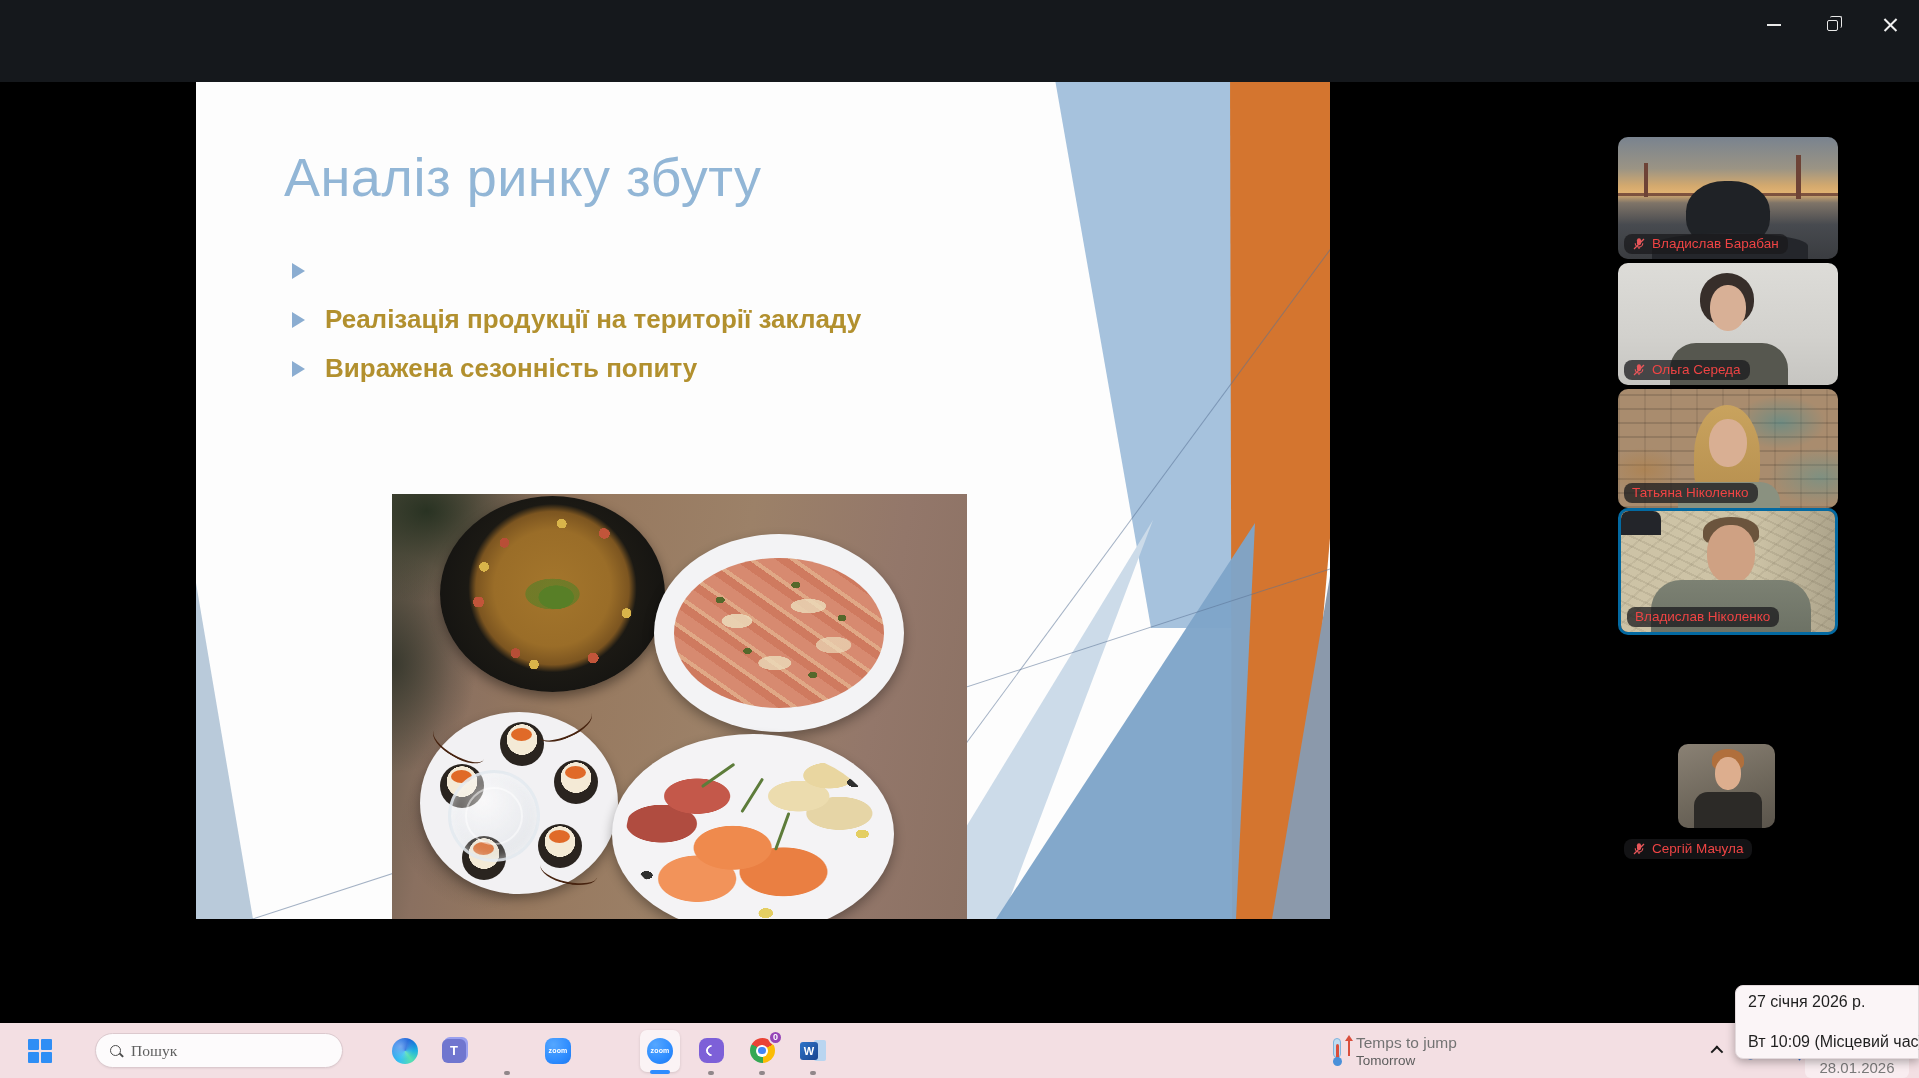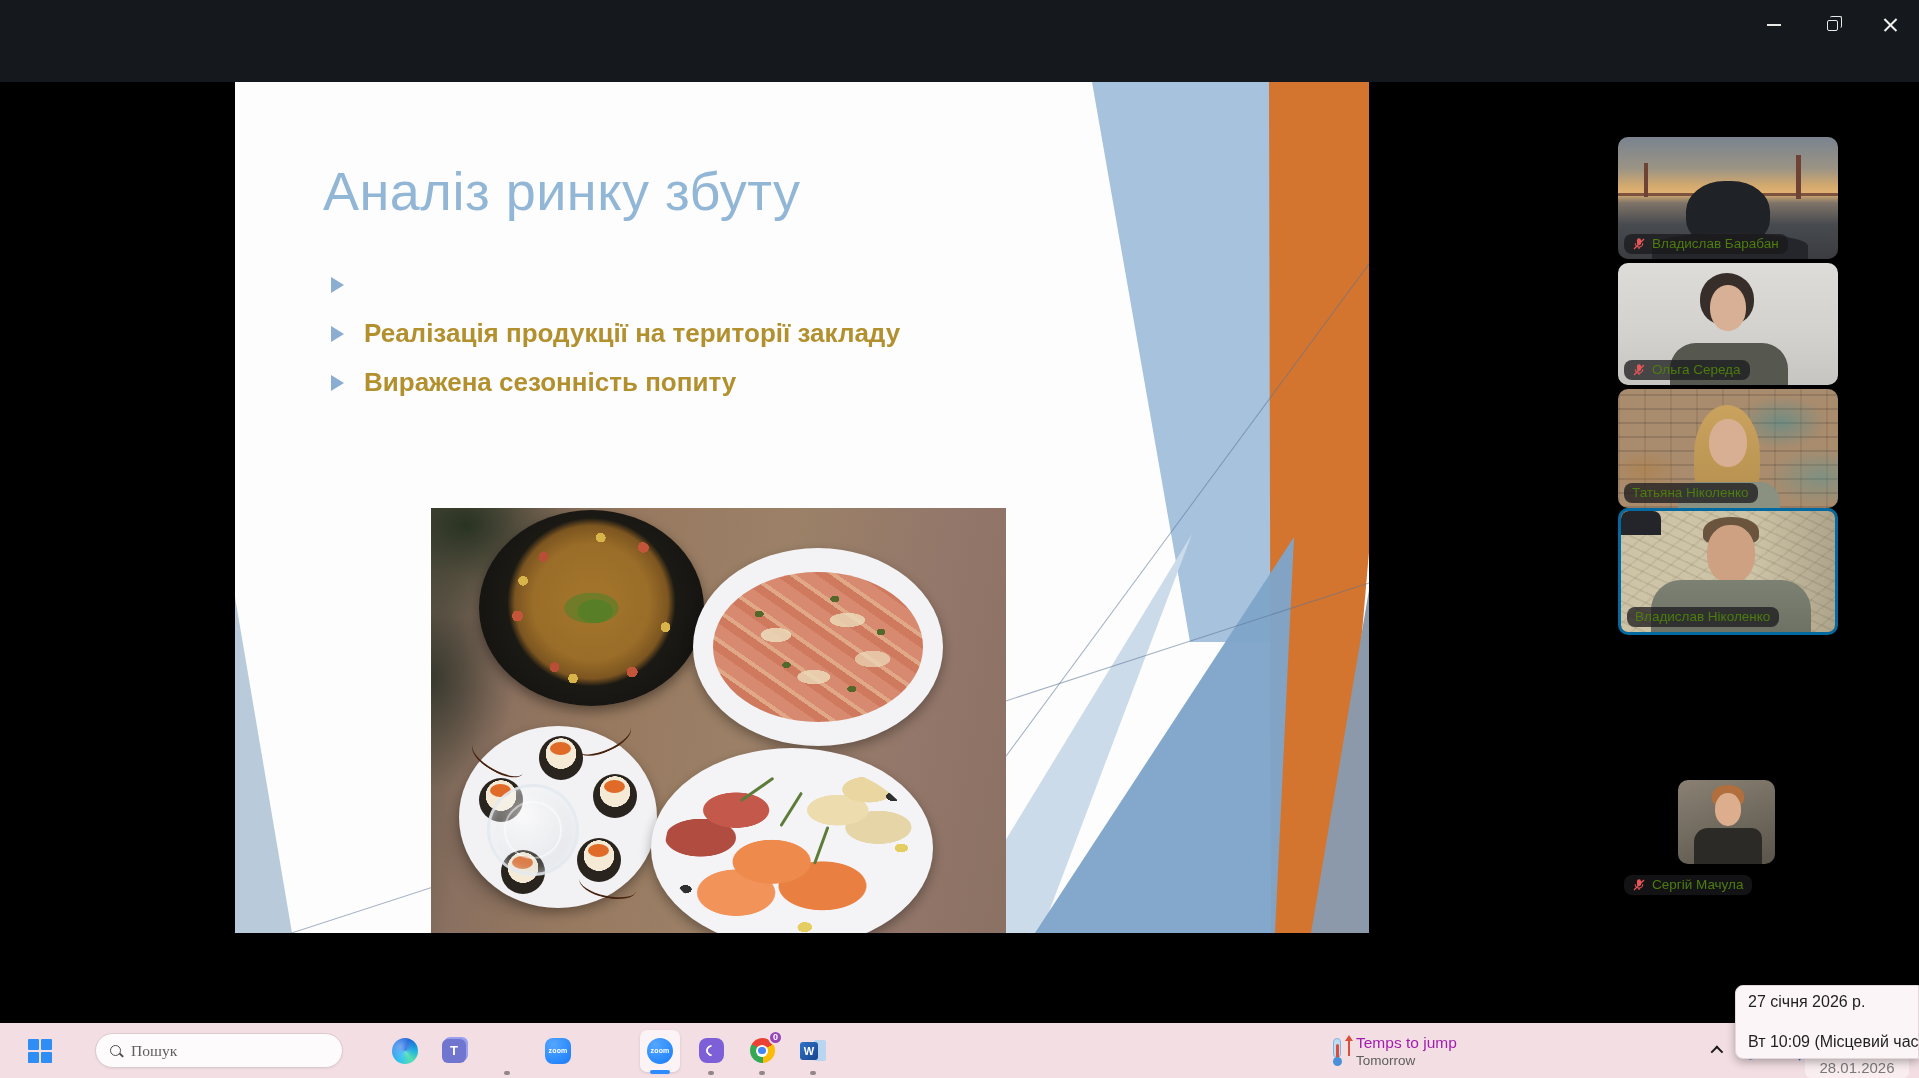--- a/index.html
+++ b/index.html
@@ -11,21 +11,21 @@
   .win-controls { position:absolute; right:0; top:0; height:50px; display:flex; align-items:center; }
   .win-btn { width:58px; height:46px; display:flex; align-items:center; justify-content:center; cursor:default; }
   .glyph-min { width:14px; height:2px; background:#e9e9e9; }
   .glyph-restore { position:relative; width:11px; height:11px; border:1.4px solid #e9e9e9; border-radius:2px; background:#15181c; }
   .glyph-restore::before { content:""; position:absolute; left:2px; top:-5px; width:11px; height:11px; border:1.4px solid #e9e9e9; border-left:none; border-bottom:none; border-radius:2px; }
   .glyph-close { position:relative; width:15px; height:15px; }
   .glyph-close::before,.glyph-close::after { content:""; position:absolute; left:-1px; top:6.5px; width:17px; height:1.8px; background:#f0f0f0; }
   .glyph-close::before { transform:rotate(45deg); } .glyph-close::after { transform:rotate(-45deg); }
 
   
-  .share-area { position:absolute; left:0; top:82px; width:1709px; height:941px; background:#000;margin-left:39px; }
+  .share-area { position:absolute; left:0; top:68px; width:1709px; height:941px; background:#000; }
   .slide { position:absolute; left:196px; top:0; width:1134px; height:851px; background:#fdfdfd; overflow:hidden; }
   .deco { position:absolute; inset:0; pointer-events:none; }
   .deco div { position:absolute; inset:0; }
   .d-band-blue   { background:#a6c2dd; clip-path:polygon(857px 0, 1034px 0, 1075px 560px, 955px 560px); }
   .d-band-orange { background:#d4752f; clip-path:polygon(1034px 0, 1134px 0, 1134px 470px, 1101px 851px, 1036px 851px); }
   .d-tri-pale    { background:#ccdbe9; clip-path:polygon(957px 452px, 714px 851px, 806px 851px); }
   .d-tri-med     { background:#7ea4c9; clip-path:polygon(1059px 455px, 800px 851px, 1040px 851px); opacity:.96; }
   .d-tri-gray    { background:#8b99ab; clip-path:polygon(1134px 508px, 1134px 851px, 1076px 851px); }
   .d-wedge-left  { background:#b9cada; clip-path:polygon(0 515px, 57px 851px, 0 851px); }
   .d-line { position:absolute; height:1px; background:rgba(90,115,150,.55); transform-origin:0 0; }
@@ -109,21 +109,21 @@
 
   
   .participants { position:absolute; left:1618px; top:0; width:222px; height:1078px; z-index:6; }
   .tile { position:absolute; left:0; width:220px; border-radius:10px; overflow:hidden; background:#111; }
   .tile.active { border:3px solid #0369a1; }
   .tile.smallwrap { background:transparent; overflow:visible; }
   .smallvid { position:absolute; top:0; border-radius:10px; overflow:hidden; }
   .a-bg,.a-extra { position:absolute; inset:0; }
   .a-hair,.a-face,.a-body { position:absolute; }
   .pl-label { position:absolute; left:6px; bottom:5px; display:flex; align-items:center; gap:6px;
-    background:rgba(25,25,28,.75); border-radius:8px; padding:2px 9px 3px 8px; color:#4d7c0f; font-size:13.5px; white-space:nowrap; }
+    background:rgba(25,25,28,.75); border-radius:8px; padding:2px 9px 3px 8px; color:#ef4444; font-size:13.5px; white-space:nowrap; }
   .pl-label svg { flex:0 0 auto; }
 
   
   .av0 .a-bg { background:linear-gradient(180deg,#79838f 0%,#9b9484 26%,#d3a96e 40%,#e2b372 46%,#7f7468 54%,#474a4f 72%,#3a3c40 100%); }
   .av0 .a-extra { background-image:
       linear-gradient(#6e4336,#6e4336), linear-gradient(#6e4336,#6e4336), linear-gradient(rgba(110,67,54,.85),rgba(110,67,54,.85));
     background-position:26px 26px, 178px 18px, 0 56px; background-size:4px 34px, 5px 44px, 100% 3px; background-repeat:no-repeat; }
   .av0 .a-face { left:68px; top:44px; width:84px; height:66px; background:#1f2226; border-radius:46% 46% 42% 42%; }
   .av0 .a-body { left:34px; bottom:0; width:156px; height:26px; background:#24262b; border-radius:50% 50% 0 0; }
   
@@ -203,21 +203,21 @@
   .ic-word .page { position:absolute; right:1px; top:3px; width:12px; height:21px; background:#b9d5f0; border-radius:2px; }
   .ic-word .sq { position:absolute; left:1px; top:5px; width:18px; height:18px; background:linear-gradient(135deg,#2e74c9,#18458f); border-radius:3px;
     color:#fff; font-size:11px; font-weight:bold; display:flex; align-items:center; justify-content:center; }
   .weather { position:absolute; left:1332px; top:0; height:55px; display:flex; align-items:center; gap:10px; }
   .thermo { position:relative; width:14px; height:26px; }
   .thermo .tube { position:absolute; left:1px; top:0; width:8px; height:20px; border-radius:4px; background:#bfdcf2; border:1px solid #7fb4dd; }
   .thermo .merc { position:absolute; left:4px; top:6px; width:2.5px; height:16px; background:#d94f3d; border-radius:2px; }
   .thermo .bulb { position:absolute; left:0.5px; bottom:-2px; width:9px; height:9px; border-radius:50%; background:#4a90d9; }
   .thermo .arrow { position:absolute; right:-4px; top:2px; width:2.5px; height:16px; background:#d94f3d; }
   .thermo .arrow::before { content:""; position:absolute; left:-2.6px; top:-5px; width:0; height:0; border-left:4px solid transparent; border-right:4px solid transparent; border-bottom:6px solid #d94f3d; }
-  .wx-l1 { font-size:15.5px; color:#a21caf; }
+  .wx-l1 { font-size:15.5px; color:#737373; }
   .wx-l2 { font-size:13.5px; color:#5d5d5d; margin-top:1px; }
   .tray { position:absolute; right:0; top:0; height:55px; display:flex; align-items:center; }
   .tray-item { height:55px; display:flex; align-items:center; justify-content:center; padding:0 8px; color:#1a1a1a; }
   .chev { width:9px; height:9px; border-top:2px solid #1a1a1a; border-right:2px solid #1a1a1a; transform:rotate(-45deg) translateY(2px); }
   .lang { font-size:14.5px; color:#1a1a1a; }
   .clockpill { position:absolute; right:10px; top:9px; width:104px; height:46px; background:#f9edf0; border-radius:6px; }
   .clock-date { position:absolute; bottom:2px; width:100%; text-align:center; font-size:15px; color:#7a7a7a; }
 
   
   .tooltip { position:absolute; left:1735px; top:985px; width:184px; height:74px; background:#fbf5f7; border:1px solid #e2d8db;
@@ -354,21 +354,21 @@
     <div class="a-hair"></div>
         <div class="a-face"></div>
         <div class="a-body"></div>
     <div class="pl-label">
 
       <span class="pname">Владислав Ніколенко</span>
     </div>
   </div>
 
 
-  <div class="tile av5 smallwrap" style="top: 780px; height: 120px;">
+  <div class="tile av5 smallwrap" style="top: 744px; height: 120px;">
         <div class="smallvid av5" style="left: 60px; width: 97px; height: 84px;">
           <div class="a-bg"></div>
           <div class="a-extra"></div>
           <div class="a-hair"></div>
           <div class="a-face"></div>
           <div class="a-body"></div>
         </div>
 
     <div class="pl-label">
       <svg class="mic" width="14" height="14" viewBox="0 0 16 16">

